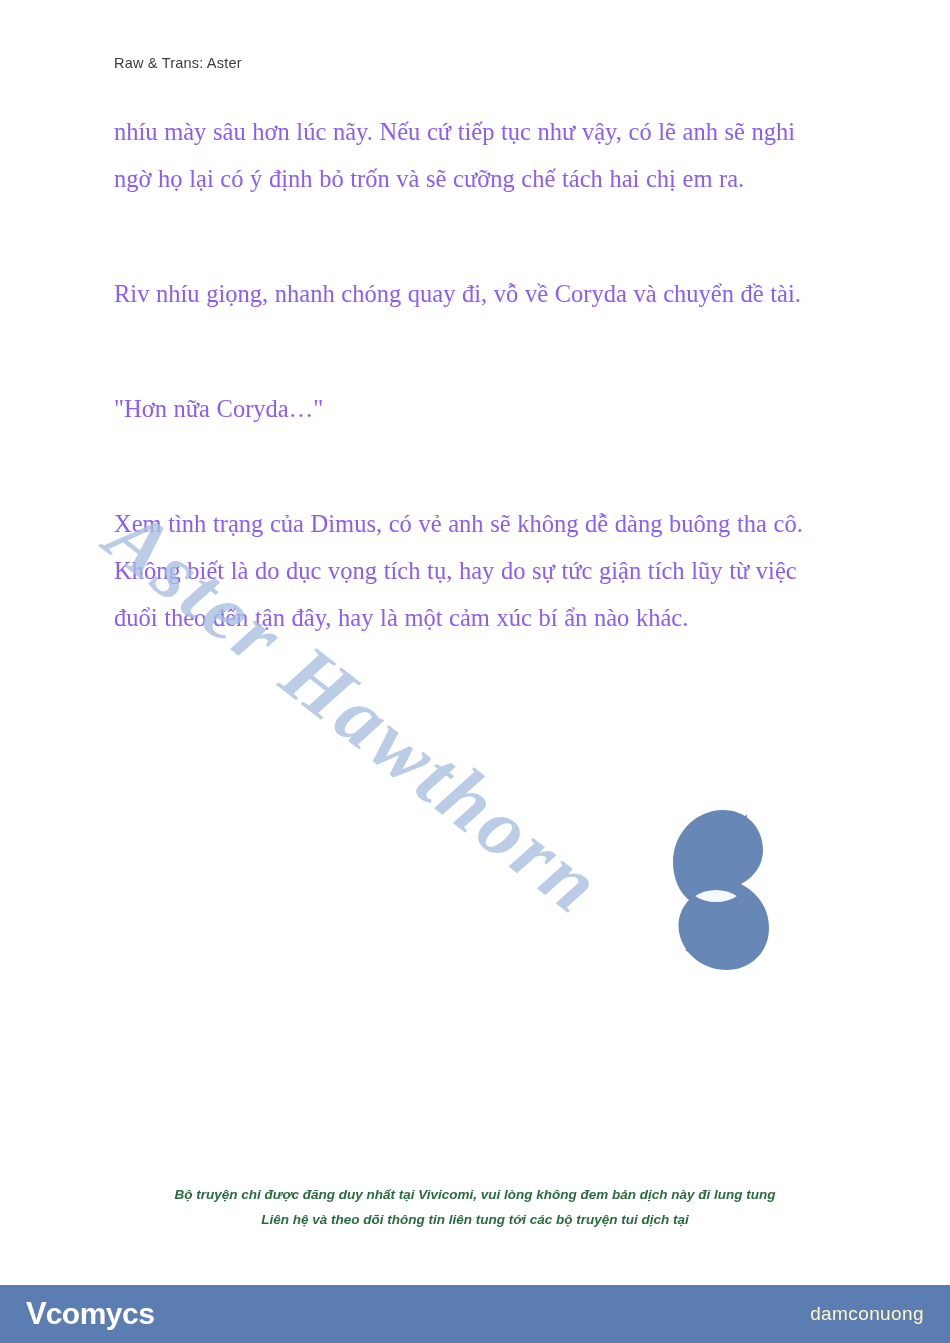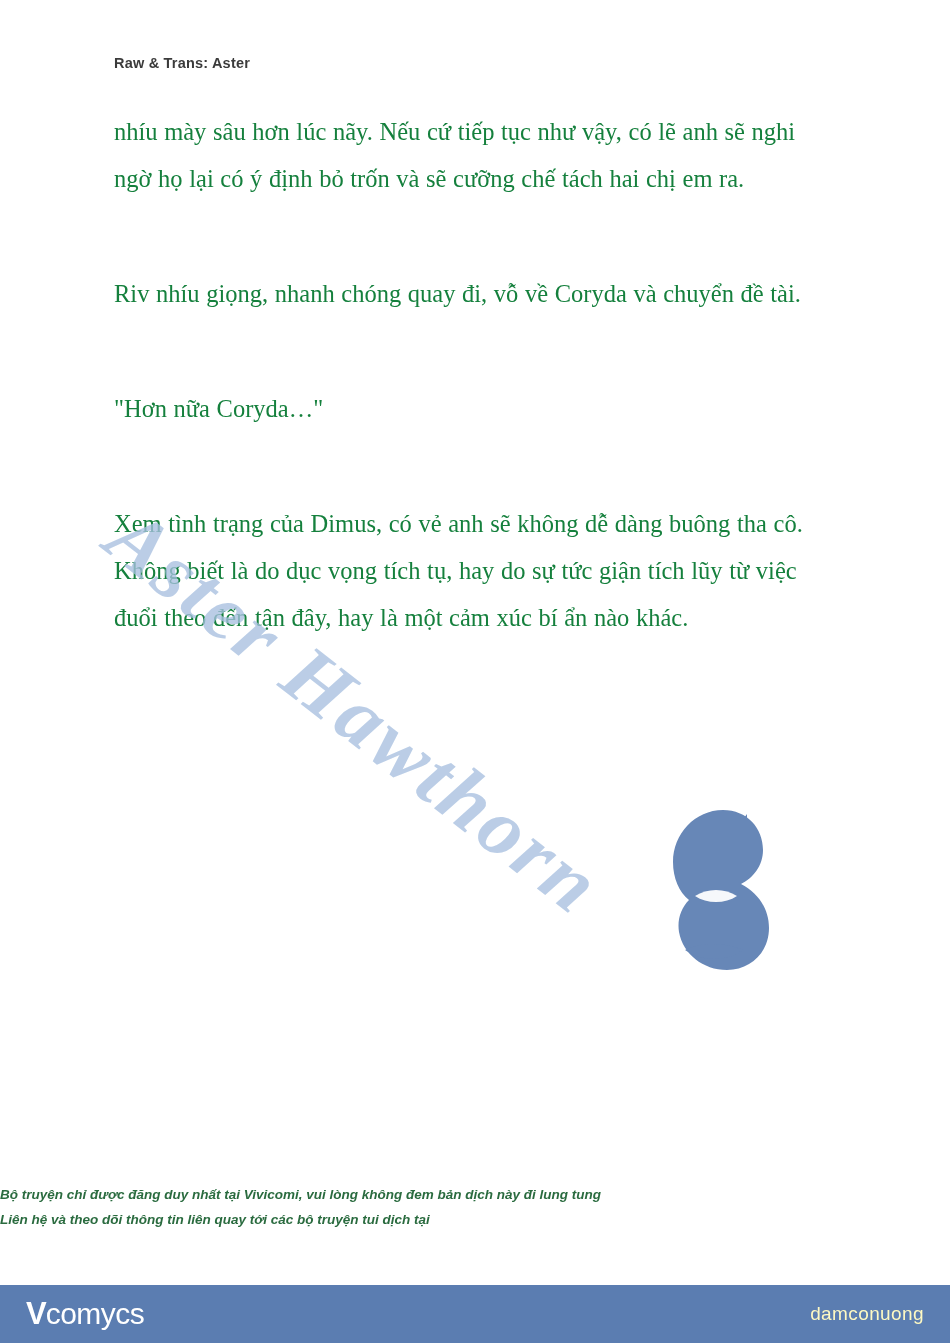--- a/index.html
+++ b/index.html
@@ -21,37 +21,37 @@
     background: #ffffff;
   }
 
   
   .header {
     position: absolute;
     top: 55px;
     left: 114px;
     font-family: "Liberation Sans", sans-serif;
     font-size: 14.5px;
-    font-weight: bold;
+    font-weight: normal;
     color: #3b3b3b;
     letter-spacing: 0.2px;
   }
 
   
   .content {
     position: absolute;
     top: 108px;
     left: 114px;
     width: 722px;
   }
   .para {
     font-family: "Liberation Serif", serif;
     font-size: 24.5px;
     line-height: 47px;
-    color: #15803d;
+    color: #8b5cf6;
     margin: 0 0 47px 0;
     text-align: left;
     word-spacing: 0.5px;
   }
   .para.gap-big { margin-bottom: 68px; }
 
   
   .watermark {
     position: absolute;
     left: 118px;
@@ -88,20 +88,21 @@
     z-index: 4;
     opacity: 0.92;
   }
 
   
   .credits {
     position: absolute;
     left: 0;
     right: 0;
     top: 1182px;
+    text-align: center;
     font-family: "Liberation Sans", sans-serif;
     font-size: 13.5px;
     font-style: italic;
     font-weight: bold;
     color: #2a6b3f;
     line-height: 25px;
   }
 
   
   .bottom-bar {
@@ -124,21 +125,21 @@
     color: #ffffff;
   }
   .brand .mark {
     font-size: 31px;
     font-weight: bold;
     letter-spacing: -1px;
     color: #ffffff;
   }
   .brand .word {
     font-size: 30px;
-    font-weight: normal;
+    font-weight: bold;
     letter-spacing: -0.5px;
   }
   .bottom-right {
     font-family: "Liberation Sans", sans-serif;
     font-size: 19px;
     color: #fef9c3;
     letter-spacing: 0.4px;
   }
 </style>
 </head>
@@ -164,21 +165,21 @@
       <path d="M44 18 L44 48 L62 40 Z"></path>
       <path d="M92 14 L92 44 L74 38 Z"></path>
       <path d="M68 10 C92 10 108 28 108 50 C108 66 98 78 86 84 C102 92 114 108 114 128 C114 152 96 170 72 170 C48 170 28 154 24 132 C22 120 26 108 34 100 C24 92 18 78 18 62 C18 34 40 10 68 10 Z"></path>
       <path d="M40 96 C52 88 70 88 82 96 C70 104 52 104 40 96 Z" fill="#ffffff" opacity="0.95"></path>
       <path d="M30 150 C46 142 70 142 88 150 C72 162 46 162 30 150 Z"></path>
     </g>
   </svg>
 
   <div class="credits">
     <div>Bộ truyện chỉ được đăng duy nhất tại Vivicomi, vui lòng không đem bản dịch này đi lung tung</div>
-    <div>Liên hệ và theo dõi thông tin liên quay tới các bộ truyện tui dịch tại</div>
+    <div>Liên hệ và theo dõi thông tin liên tung tới các bộ truyện tui dịch tại</div>
   </div>
 
   <div class="bottom-bar">
     <div class="brand">
       <span class="mark">V</span>
       <span class="word">comycs</span>
     </div>
     <div class="bottom-right">damconuong</div>
   </div>
 

